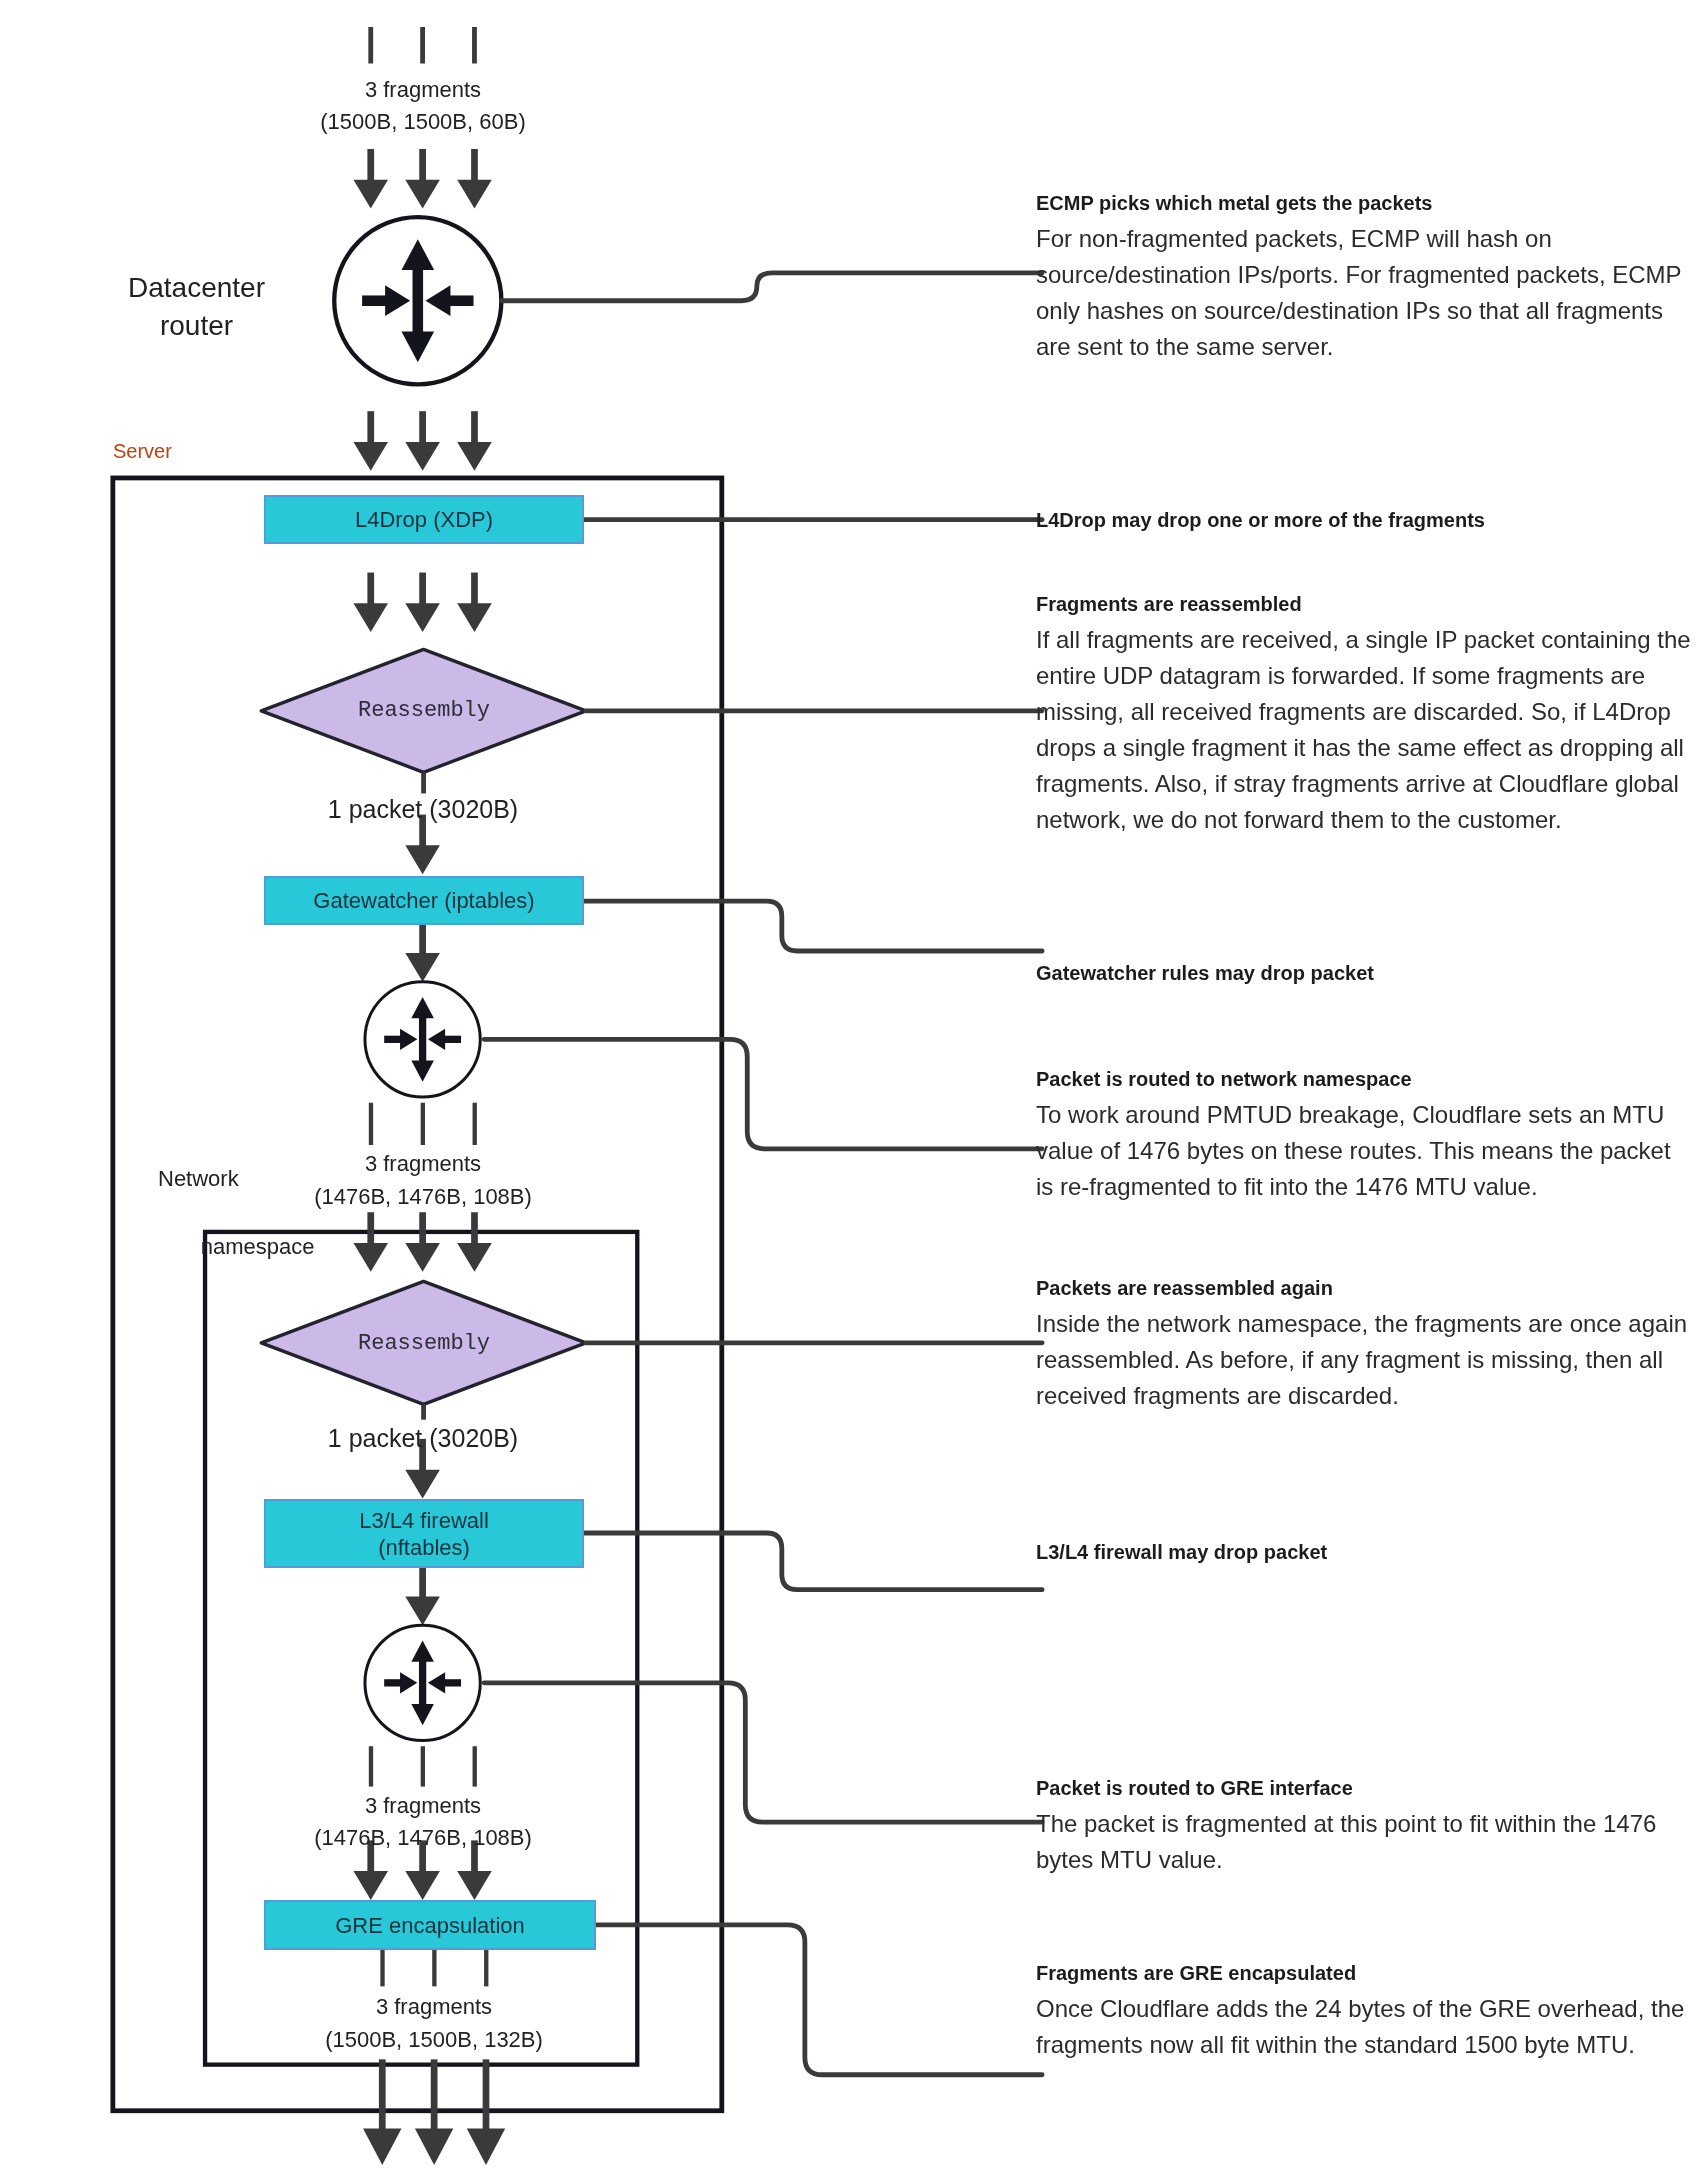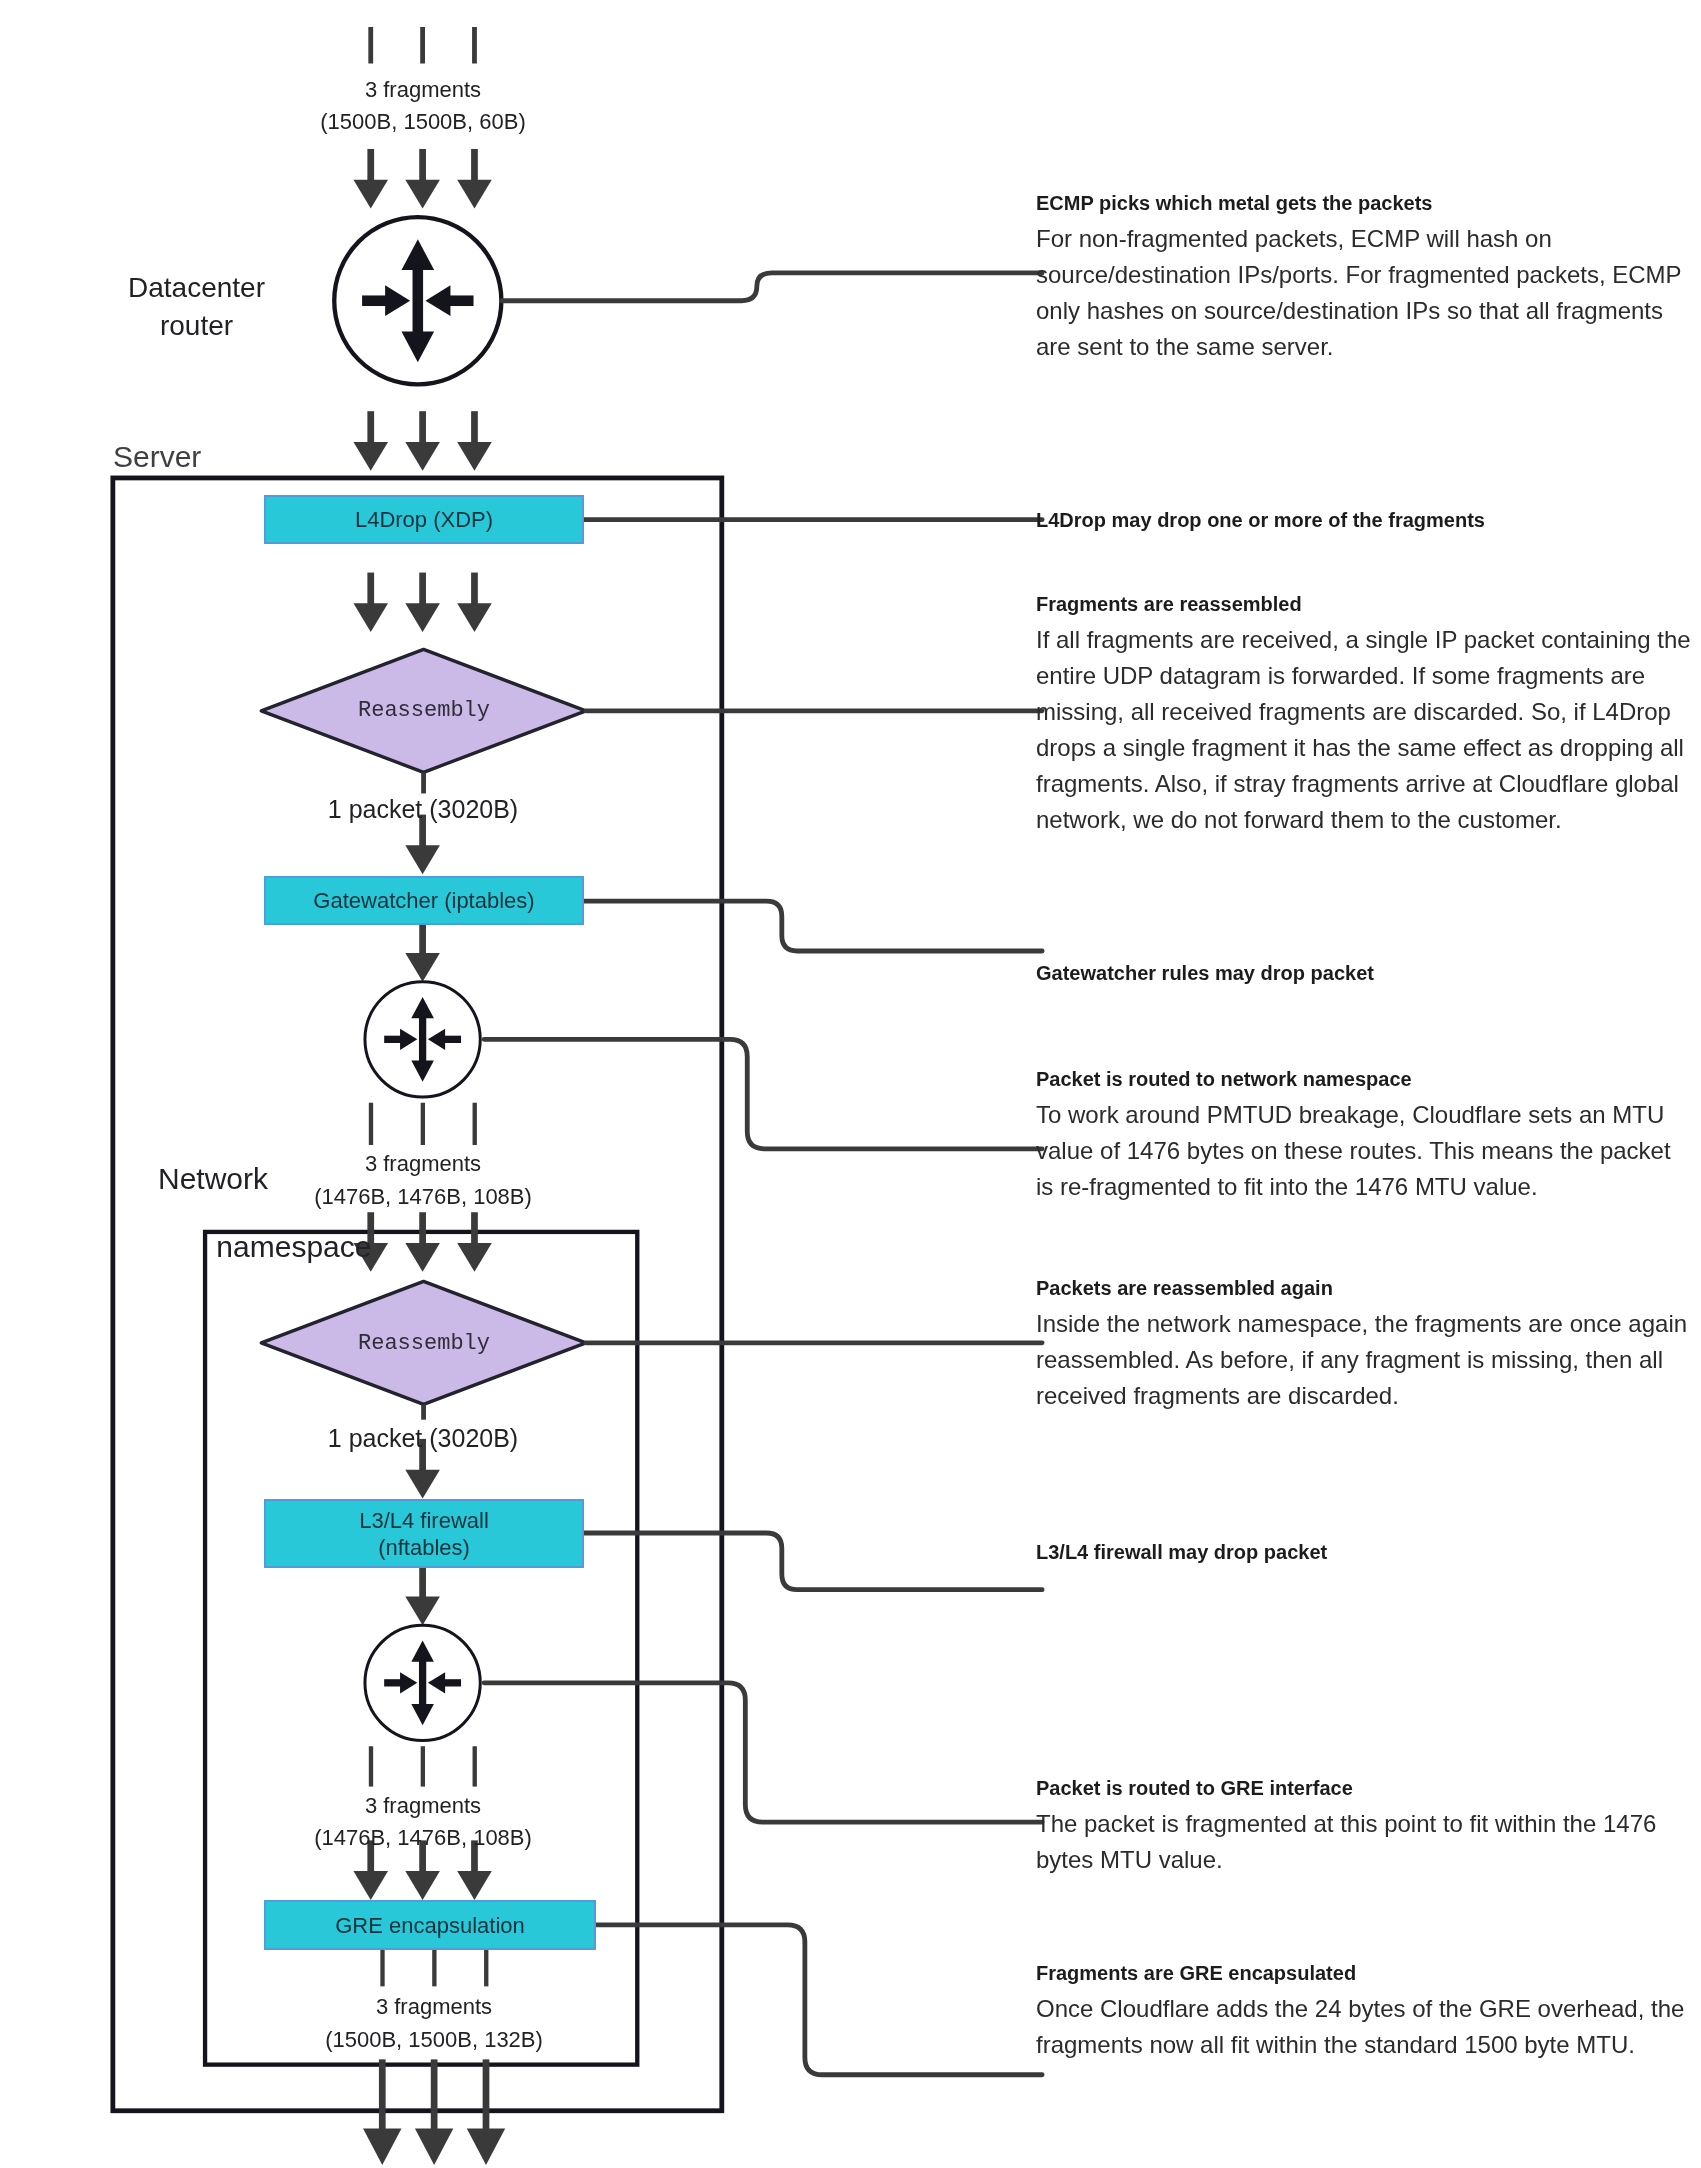--- a/index.html
+++ b/index.html
@@ -7,21 +7,21 @@
   #canvas{position:relative;width:1701px;height:2168px;background:#ffffff;overflow:hidden;}
   #shapes{position:absolute;left:0;top:0;width:1701px;height:2168px;}
   .lbl{position:absolute;white-space:pre;}
   .center{text-align:center;white-space:normal;}
   .node{position:absolute;background:#29c8d8;border:2.9px solid #4f9ddb;display:flex;align-items:center;
         justify-content:center;text-align:center;font-size:22px;color:#15333c;line-height:27px;box-sizing:border-box;}
   .frag{position:absolute;left:231px;width:384px;text-align:center;font-size:22px;color:#222226;}
   .fragb{position:absolute;left:242px;width:384px;text-align:center;font-size:22px;color:#222226;}
   .packet{position:absolute;left:231px;width:384px;text-align:center;font-size:25px;color:#222226;}
   .diamond-label{position:absolute;left:264px;width:320px;text-align:center;font-size:22px;color:#2e2e38;font-family:Liberation Mono, monospace;}
-  .boxtag{position:absolute;font-size:30px;color:#404040;}
+  .boxtag{position:absolute;font-size:20px;color:#c2410c;}
   .ann{position:absolute;left:1036px;width:657px;font-size:24px;line-height:36px;color:#2b2b2b;}
   .ann h3{margin:0;font-size:20px;line-height:36px;font-weight:bold;color:#1c1c1c;}
   .ann p{margin:0;}
 </style>
 </head>
 <body>
 
 <div id="canvas">
 
   <svg id="shapes" viewBox="0 0 1771 2257">
@@ -143,21 +143,21 @@
   <div class="node" style="left:264px;top:495px;width:320px;height:49px;">L4Drop (XDP)</div>
 
   <div class="diamond-label" style="top:698px;">Reassembly</div>
   <div class="packet" style="top:795px;">1 packet (3020B)</div>
 
   <div class="node" style="left:264px;top:876px;width:320px;height:49px;">Gatewatcher (iptables)</div>
 
   <div class="frag" style="top:1151px;">3 fragments</div>
   <div class="frag" style="top:1184px;">(1476B, 1476B, 108B)</div>
 
-  <div class="lbl" style="left:158px;top:1162px;font-size:30px;line-height:34px;color:#222226;"><span>Network</span><br>
+  <div class="lbl" style="left:158px;top:1162px;font-size:22px;line-height:34px;color:#222226;"><span>Network</span><br>
        <span>namespace</span></div>
 
   <div class="diamond-label" style="top:1331px;">Reassembly</div>
   <div class="packet" style="top:1424px;">1 packet (3020B)</div>
 
   <div class="node" style="left:264px;top:1499px;width:320px;height:69px;">
     <span><span>L3/L4 firewall</span><br>
     <span>(nftables)</span></span>
   </div>
 

